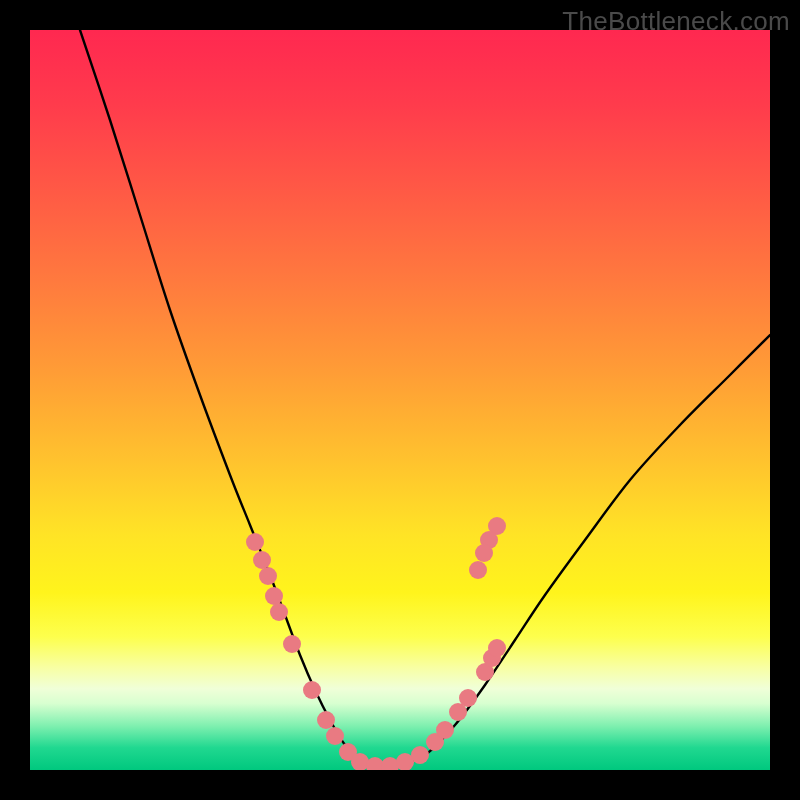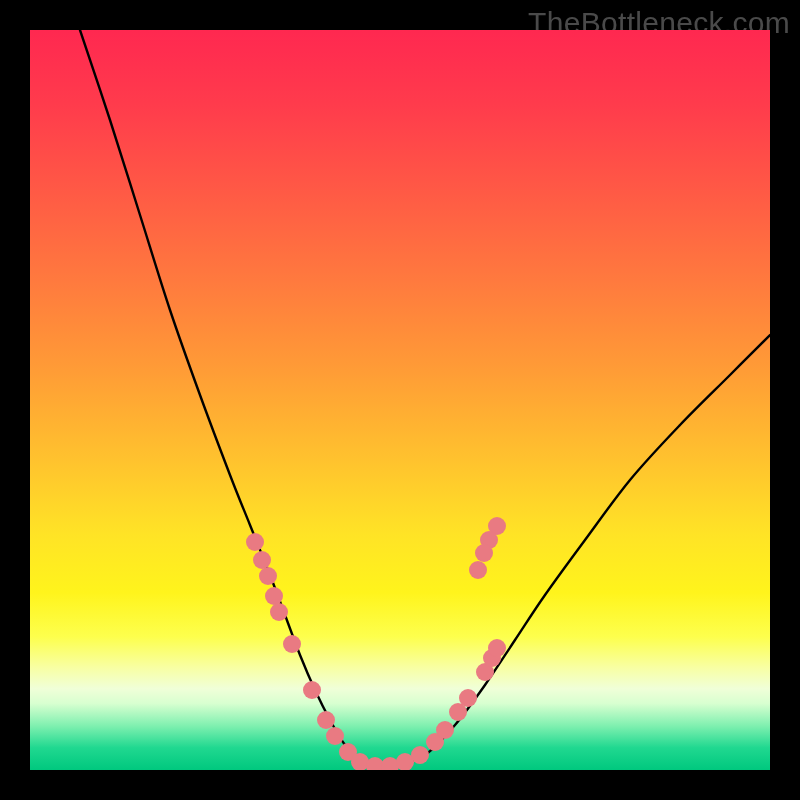--- a/index.html
+++ b/index.html
@@ -41,21 +41,21 @@
       #d8ffd0 91%,
       #80f0b0 94%,
       #20d890 97%,
       #00c87e 100%
     );
   }
   .watermark {
     position: absolute;
     top: 6px;
     right: 10px;
-    font-size: 30px;
+    font-size: 26px;
     font-weight: 500;
     color: #4a4a4a;
     letter-spacing: 0.3px;
     user-select: none;
   }
   svg.curve {
     position: absolute;
     left: 0;
     top: 0;
     width: 740px;

